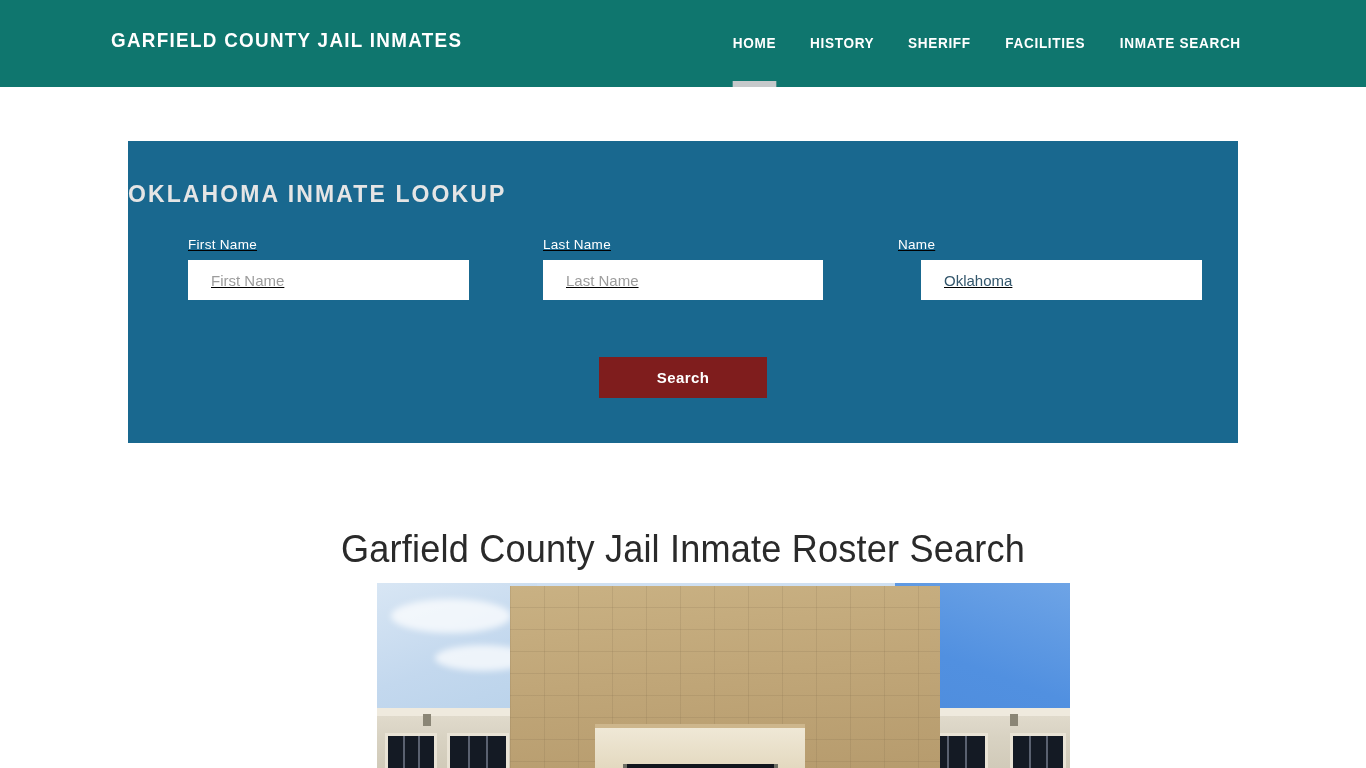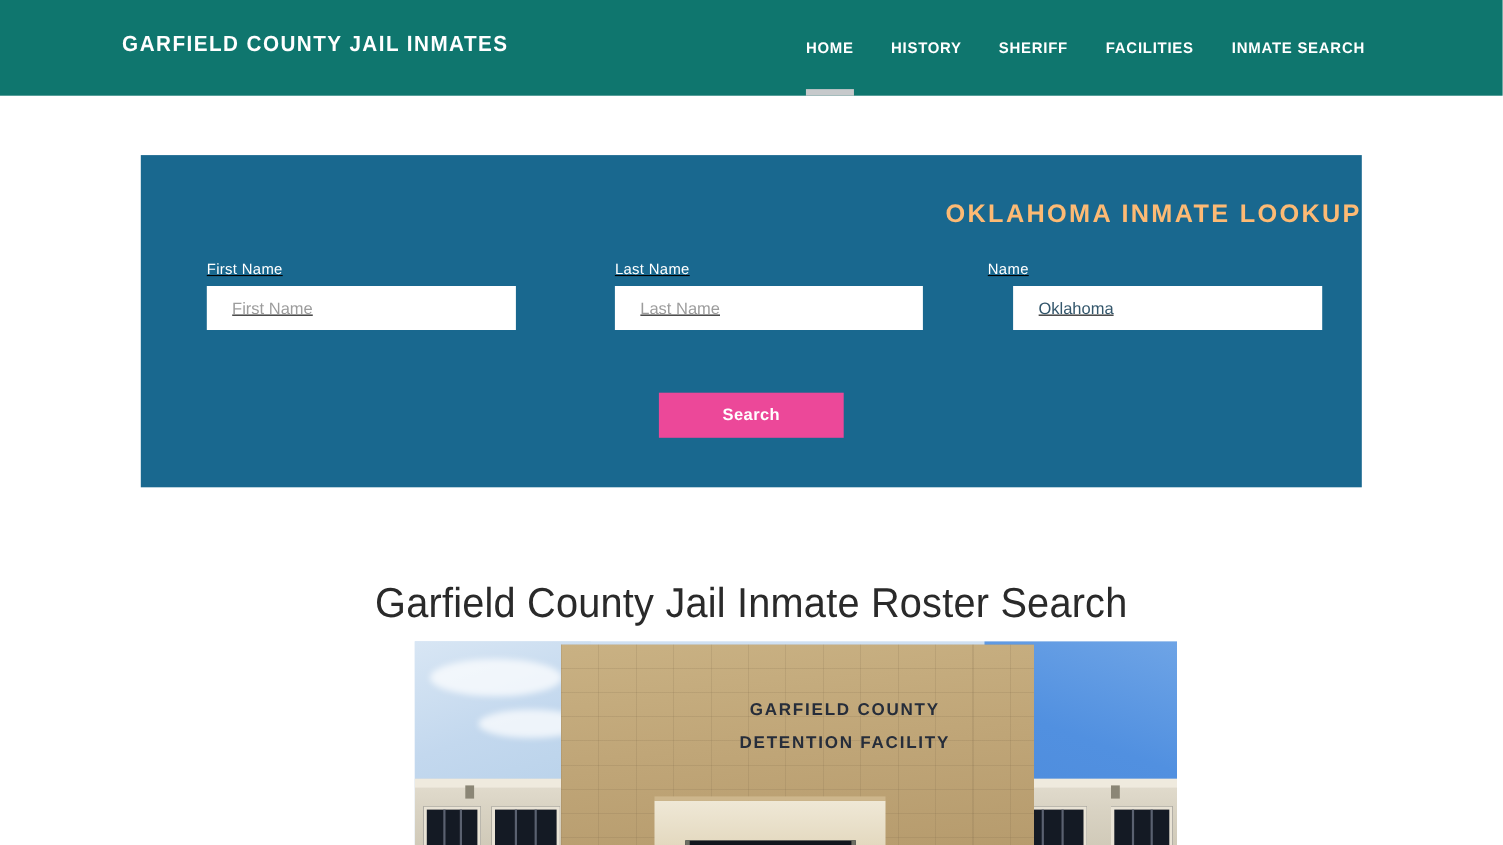--- a/index.html
+++ b/index.html
@@ -53,22 +53,22 @@
   
   .lookup-panel {
     position: absolute;
     left: 128px; top: 141px;
     width: 1110px; height: 302px;
     background: #19688f;
   }
   .lookup-title {
     position: absolute;
     left: 0; right: 0; top: 40px;
-    text-align: right;
-    color: #fdba74;
+    text-align: left;
+    color: #e5e5e5;
     font-size: 23px;
     font-weight: bold;
     letter-spacing: 2.1px;
     font-family: "Liberation Sans Narrow", "Liberation Sans", sans-serif;
   }
   .field {
     position: absolute;
     text-decoration: underline;
   }
   .field-label {
@@ -86,30 +86,30 @@
     font-size: 15px;
     color: #4a4a4a;
     padding: 0 23px;
     font-family: "Liberation Sans", sans-serif;
     outline: none;
   }
   .field-input::placeholder { color: #9c9c9c; }
 
   #field-first  { left: 60px;  top: 96px; }
   #field-first .field-input  { width: 281px; }
-  #field-last   { left: 415px; top: 96px; margin-left: 16px; }
+  #field-last   { left: 415px; top: 96px; }
   #field-last .field-input   { width: 280px; }
   #field-state  { left: 770px; top: 96px; }
   #field-state .field-input  { width: 281px; color: #33566b; margin-left: 23px; }
 
   .search-button {
     position: absolute;
     left: 471px; top: 216px;
     width: 168px; height: 41px;
-    background: #ec4899;
+    background: #7f1d1d;
     border: none;
     color: #ffffff;
     font-size: 15px;
     font-weight: bold;
     letter-spacing: 0.4px;
     cursor: pointer;
     font-family: "Liberation Sans", sans-serif;
   }
 
   
@@ -293,20 +293,16 @@
 
   <div class="roof-vent vent-left"></div>
   <div class="roof-vent vent-right"></div>
 
   <div class="window win-l1"></div>
   <div class="window win-l2"></div>
   <div class="window win-r1"></div>
   <div class="window win-r2"></div>
 
   <div class="tower">
-    <div class="tower-text">
-      <div>GARFIELD COUNTY</div>
-      <div>DETENTION FACILITY</div>
-    </div>
     <div class="entry-recess"></div>
     <div class="entry-doors"></div>
   </div>
 </figure>
 
 </body></html>

